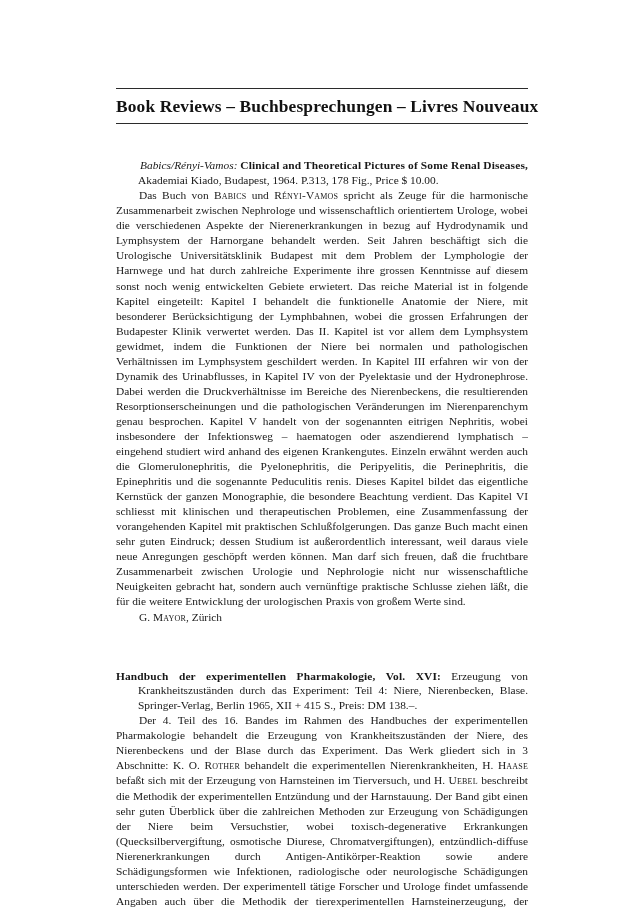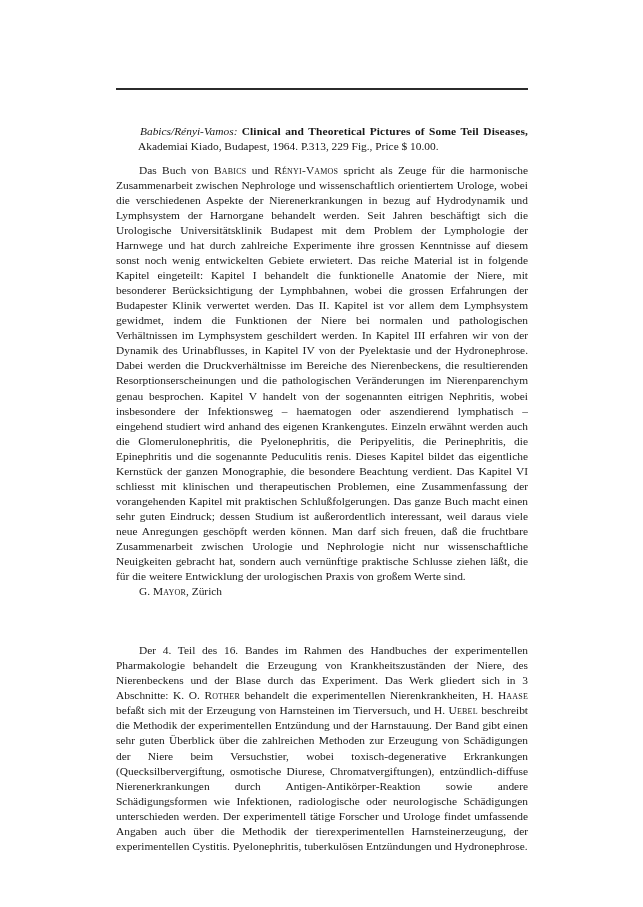--- a/index.html
+++ b/index.html
@@ -70,21 +70,20 @@
   }
   .entry-head .booktitle {
     font-weight: bold;
     letter-spacing: 0.15px;
   }
   .entry-body {
     font-size: 11.4px;
     line-height: 15.05px;
     text-align: justify;
     color: #181818;
-    margin-top: 9px;
   }
   .entry-body p {
     margin: 0;
     text-indent: 23px;
   }
   .smallcaps {
     font-variant: small-caps;
     letter-spacing: 0.2px;
   }
   .signature {
@@ -98,31 +97,35 @@
     clear: both;
   }
 </style>
 </head>
 <body>
 
 <div class="page">
   <div class="content">
 
     <div class="rule rule-top"></div>
+    <div class="section-title">Book Reviews – Buchbesprechungen – Livres Nouveaux</div>
     <div class="rule rule-bottom"></div>
 
     <div class="entry">
       <div class="entry-head">
-        <span class="authors">Babics/Rényi-Vamos:</span><span>&nbsp;</span><span class="booktitle">Clinical and Theoretical Pictures of Some Teil Diseases,</span><span> Akademiai Kiado, Budapest, 1964. P.313, 229 Fig., Price $ 10.00.</span>
+        <span class="authors">Babics/Rényi-Vamos:</span><span>&nbsp;</span><span class="booktitle">Clinical and Theoretical Pictures of Some Renal Diseases,</span><span> Akademiai Kiado, Budapest, 1964. P.313, 178 Fig., Price $ 10.00.</span>
       </div>
       <div class="entry-body clearfix">
         <p><span>Das Buch von </span><span class="smallcaps">Babics</span><span> und </span><span class="smallcaps">Rényi-Vamos</span><span> spricht als Zeuge für die harmonische Zusammenarbeit zwischen Nephrologe und wissenschaftlich orientiertem Urologe, wobei die verschiedenen Aspekte der Nierenerkrankungen in bezug auf Hydrodynamik und Lymphsystem der Harnorgane behandelt werden. Seit Jahren beschäftigt sich die Urologische Universitätsklinik Budapest mit dem Problem der Lymphologie der Harnwege und hat durch zahlreiche Experimente ihre grossen Kenntnisse auf diesem sonst noch wenig entwickelten Gebiete erwietert. Das reiche Material ist in folgende Kapitel eingeteilt: Kapitel I behandelt die funktionelle Anatomie der Niere, mit besonderer Berücksichtigung der Lymphbahnen, wobei die grossen Erfahrungen der Budapester Klinik verwertet werden. Das II. Kapitel ist vor allem dem Lymphsystem gewidmet, indem die Funktionen der Niere bei normalen und pathologischen Verhältnissen im Lymphsystem geschildert werden. In Kapitel III erfahren wir von der Dynamik des Urinabflusses, in Kapitel IV von der Pyelektasie und der Hydronephrose. Dabei werden die Druckverhältnisse im Bereiche des Nierenbeckens, die resultierenden Resorptionserscheinungen und die pathologischen Veränderungen im Nierenparenchym genau besprochen. Kapitel V handelt von der sogenannten eitrigen Nephritis, wobei insbesondere der Infektionsweg – haematogen oder aszendierend lymphatisch – eingehend studiert wird anhand des eigenen Krankengutes. Einzeln erwähnt werden auch die Glomerulonephritis, die Pyelonephritis, die Peripyelitis, die Perinephritis, die Epinephritis und die sogenannte Peduculitis renis. Dieses Kapitel bildet das eigentliche Kernstück der ganzen Monographie, die besondere Beachtung verdient. Das Kapitel VI schliesst mit klinischen und therapeutischen Problemen, eine Zusammenfassung der vorangehenden Kapitel mit praktischen Schlußfolgerungen. Das ganze Buch macht einen sehr guten Eindruck; dessen Studium ist außerordentlich interessant, weil daraus viele neue Anregungen geschöpft werden können. Man darf sich freuen, daß die fruchtbare Zusammenarbeit zwischen Urologie und Nephrologie nicht nur wissenschaftliche Neuigkeiten gebracht hat, sondern auch vernünftige praktische Schlusse ziehen läßt, die für die weitere Entwicklung der urologischen Praxis von großem Werte sind.</span><span class="signature"><span>G. </span><span class="smallcaps">Mayor</span><span>, Zürich</span></span></p>
       </div>
     </div>
 
     <div class="entry entry-second">
+      <div class="entry-head">
+        <span class="booktitle">Handbuch der experimentellen Pharmakologie, Vol. XVI:</span><span> Erzeugung von Krankheitszuständen durch das Experiment: Teil 4: Niere, Nierenbecken, Blase. Springer-Verlag, Berlin 1965, XII + 415 S., Preis: DM 138.–.</span>
+      </div>
       <div class="entry-body clearfix">
         <p><span>Der 4. Teil des 16. Bandes im Rahmen des Handbuches der experimentellen Pharmakologie behandelt die Erzeugung von Krankheitszuständen der Niere, des Nierenbeckens und der Blase durch das Experiment. Das Werk gliedert sich in 3 Abschnitte: K. O. </span><span class="smallcaps">Rother</span><span> behandelt die experimentellen Nierenkrankheiten, H. </span><span class="smallcaps">Haase</span><span> befaßt sich mit der Erzeugung von Harnsteinen im Tierversuch, und H. </span><span class="smallcaps">Uebel</span><span> beschreibt die Methodik der experimentellen Entzündung und der Harnstauung. Der Band gibt einen sehr guten Überblick über die zahlreichen Methoden zur Erzeugung von Schädigungen der Niere beim Versuchstier, wobei toxisch-degenerative Erkrankungen (Quecksilbervergiftung, osmotische Diurese, Chromatvergiftungen), entzündlich-diffuse Nierenerkrankungen durch Antigen-Antikörper-Reaktion sowie andere Schädigungsformen wie Infektionen, radiologische oder neurologische Schädigungen unterschieden werden. Der experimentell tätige Forscher und Urologe findet umfassende Angaben auch über die Methodik der tierexperimentellen Harnsteinerzeugung, der experimentellen Cystitis. Pyelonephritis, tuberkulösen Entzündungen und Hydronephrose.</span></p>
       </div>
     </div>
 
   </div>
 </div>
 
 </body></html>

